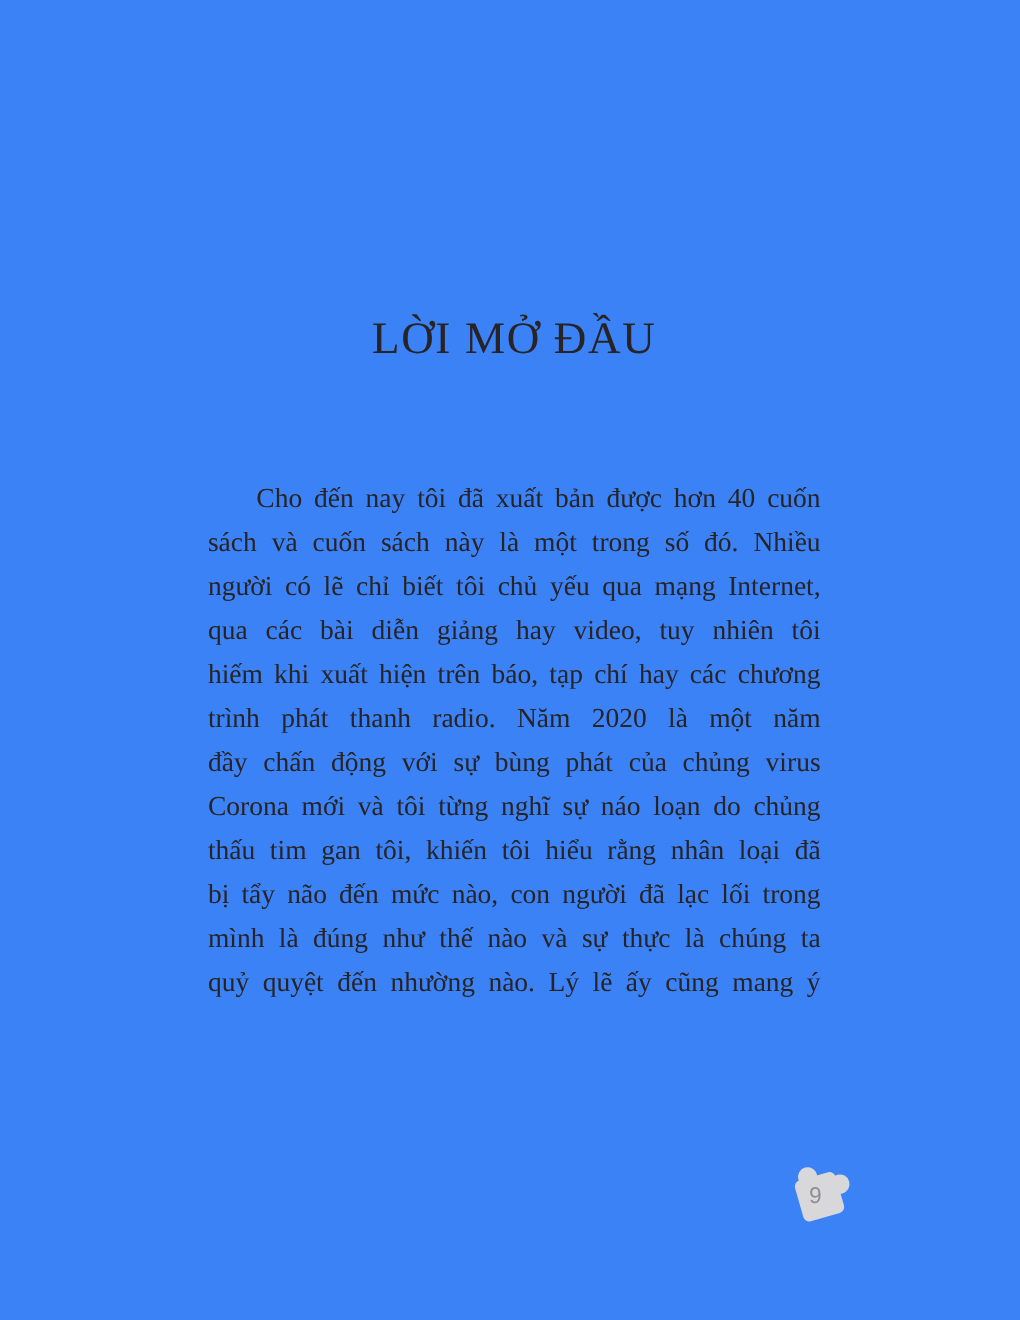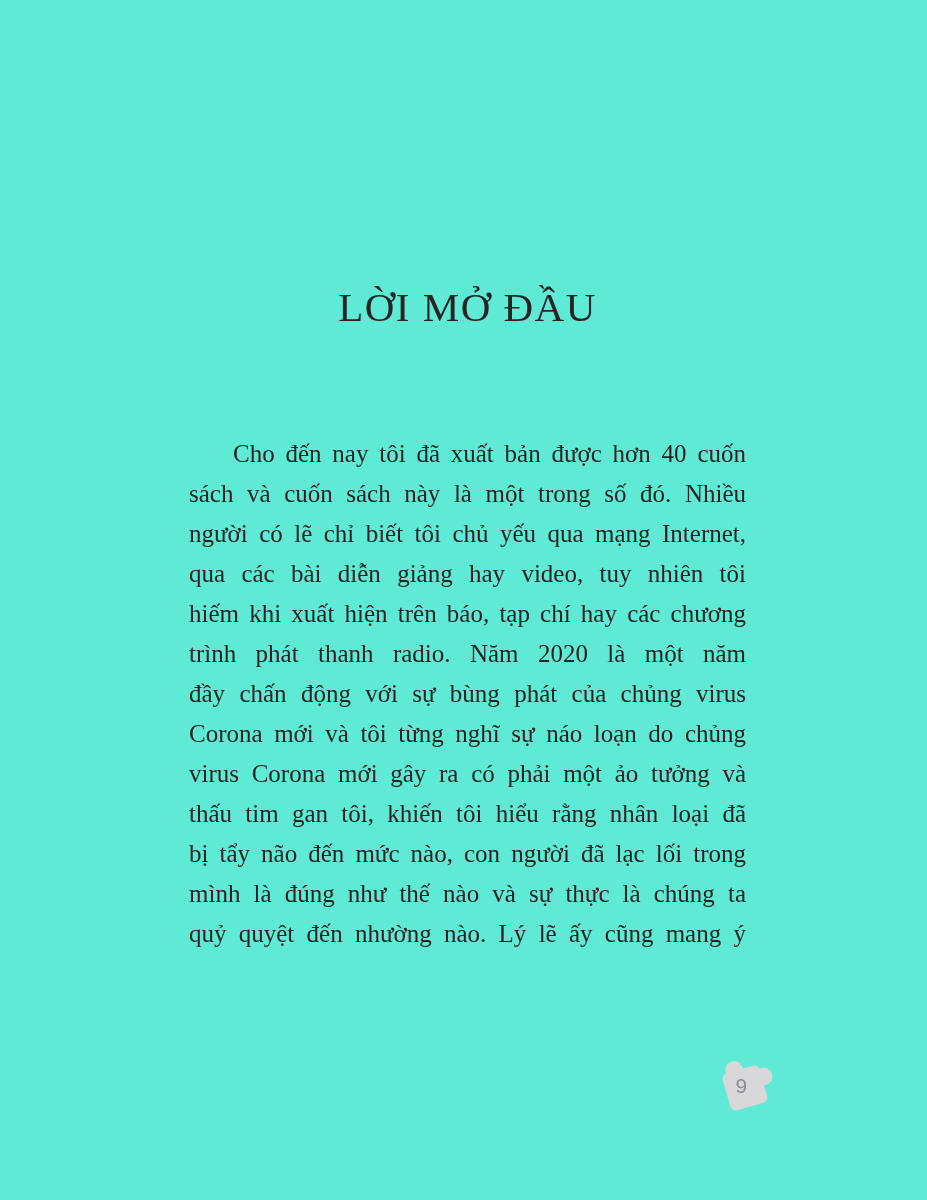--- a/index.html
+++ b/index.html
@@ -4,21 +4,21 @@
 <style>
   html, body {
     margin: 0;
     padding: 0;
     background: #ffffff;
   }
   .page {
     position: relative;
     width: 927px;
     height: 1200px;
-    background: #5eead4;
+    background: #3b82f6;
     overflow: hidden;
     font-family: "Liberation Serif", serif;
   }
   .chapter-title {
     position: absolute;
     left: 189px;
     top: 278px;
     width: 557px;
     margin: 0;
     text-align: center;
@@ -69,21 +69,20 @@
 
   <div class="body-text">
     <div class="line first">Cho đến nay tôi đã xuất bản được hơn 40 cuốn</div>
     <div class="line">sách và cuốn sách này là một trong số đó. Nhiều</div>
     <div class="line">người có lẽ chỉ biết tôi chủ yếu qua mạng Internet,</div>
     <div class="line">qua các bài diễn giảng hay video, tuy nhiên tôi</div>
     <div class="line">hiếm khi xuất hiện trên báo, tạp chí hay các chương</div>
     <div class="line">trình phát thanh radio. Năm 2020 là một năm</div>
     <div class="line">đầy chấn động với sự bùng phát của chủng virus</div>
     <div class="line">Corona mới và tôi từng nghĩ sự náo loạn do chủng</div>
-    <div class="line">virus Corona mới gây ra có phải một ảo tưởng và</div>
     <div class="line">thấu tim gan tôi, khiến tôi hiểu rằng nhân loại đã</div>
     <div class="line">bị tẩy não đến mức nào, con người đã lạc lối trong</div>
     <div class="line">mình là đúng như thế nào và sự thực là chúng ta</div>
     <div class="line">quỷ quyệt đến nhường nào. Lý lẽ ấy cũng mang ý</div>
   </div>
 
   <div class="page-marker">
     <svg viewBox="0 0 100 100" aria-hidden="true">
       <g transform="rotate(-16 48.75 47.5)" fill="#d8d8da">
         <rect x="24.75" y="23.5" width="48" height="48" rx="7"></rect>

